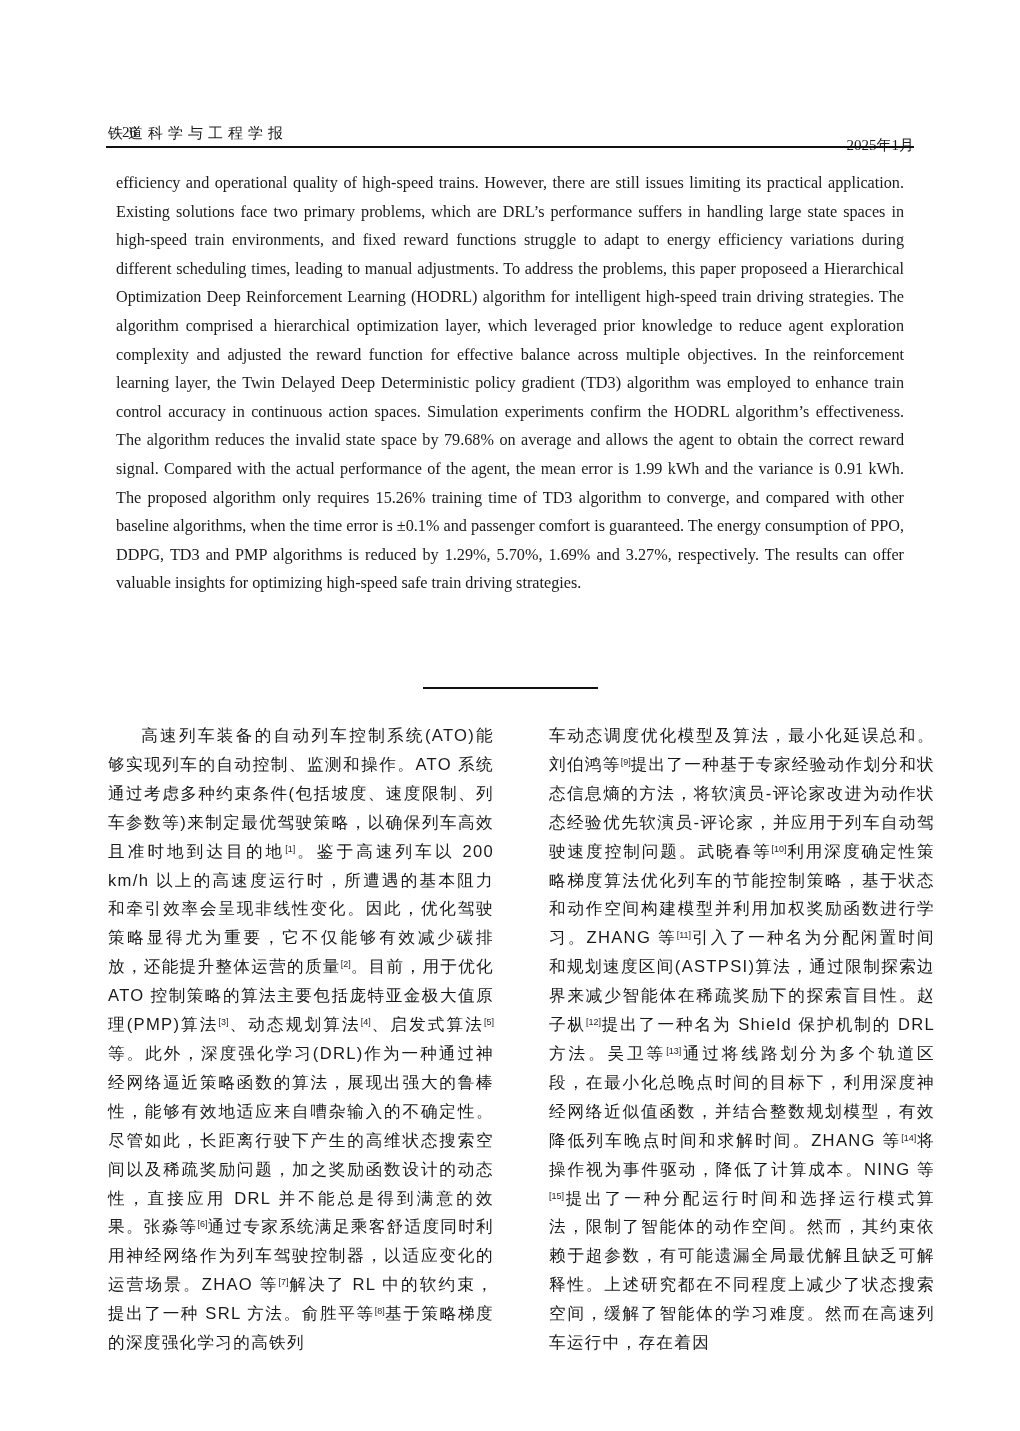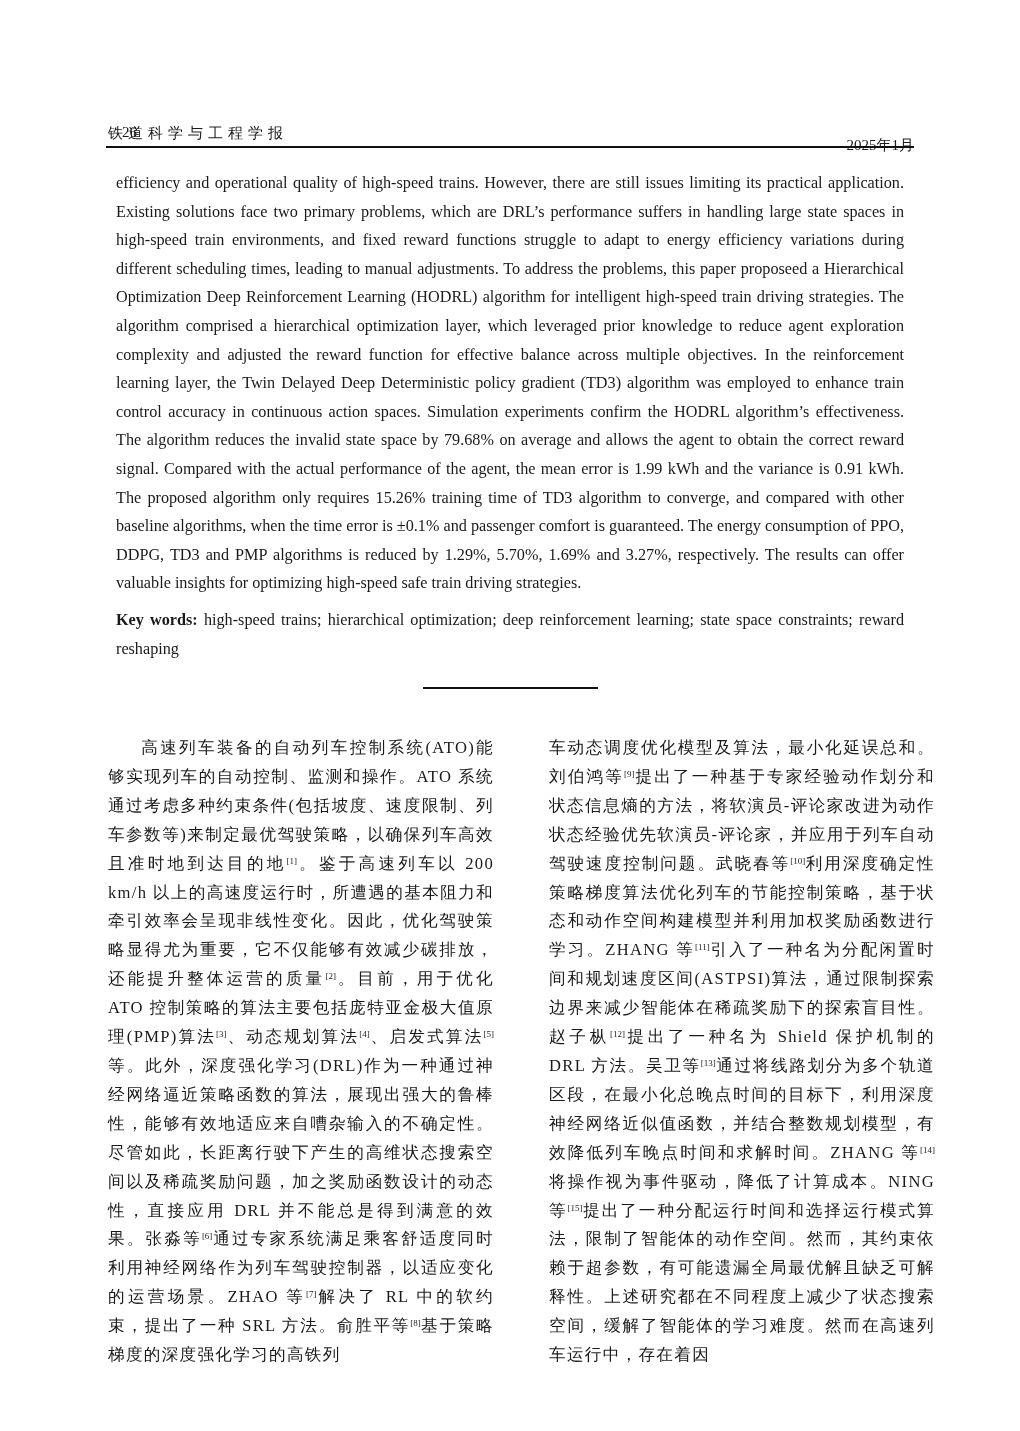--- a/index.html
+++ b/index.html
@@ -7,40 +7,39 @@
     .header { position: absolute; left: 108px; top: 124px; width: 806px; height: 22px; font-size: 15px; }
     .header .page-num { position: absolute; left: 14px; top: 0; text-align: center; }
     .header .journal { position: absolute; left: 0; right: 0; top: 0; letter-spacing: 5px; font-size: 15px; }
     .header .issue { position: absolute; right: 0; top: 12px; }
     .header-rule { position: absolute; left: 106px; top: 146px; width: 808px; height: 0; border-top: 2px solid #111; }
     .abstract { position: absolute; left: 108px; top: 161px; width: 804px; font-size: 16.2px; line-height: 28.6px; text-align: justify; }
     .abstract p { margin: 8px; }
     .keywords { margin: 0; }
     .keywords b { font-weight: bold; }
     .sep-rule { position: absolute; left: 423px; top: 687px; width: 175px; height: 0; border-top: 2px solid #111; }
-    .col { position: absolute; top: 722px; width: 386px; font-size: 16.6px; line-height: 28.9px; text-align: justify; letter-spacing: 1.3px; font-family: Liberation Serif, serif; margin-top: 12px; }
+    .col { position: absolute; top: 722px; width: 386px; font-size: 16.6px; line-height: 28.9px; text-align: justify; letter-spacing: 1.3px; font-family: Liberation Sans, sans-serif; }
     .col-left { left: 108px; }
     .col-right { left: 549px; }
     .col p { margin: 0; }
     .indent { text-indent: 2em; }
     sup { font-size: 9px; line-height: 0; vertical-align: 0.6em; letter-spacing: 0; }
   </style>
 </head>
 <body>
 
 <div class="header">
   <span class="page-num">26</span>
   <span class="journal">铁道科学与工程学报</span>
   <span class="issue">2025年1月</span>
 </div>
 <div class="header-rule"></div>
 
 <div class="abstract">
   <p>efficiency and operational quality of high-speed trains. However, there are still issues limiting its practical application. Existing solutions face two primary problems, which are DRL’s performance suffers in handling large state spaces in high-speed train environments, and fixed reward functions struggle to adapt to energy efficiency variations during different scheduling times, leading to manual adjustments. To address the problems, this paper proposeed a Hierarchical Optimization Deep Reinforcement Learning (HODRL) algorithm for intelligent high-speed train driving strategies. The algorithm comprised a hierarchical optimization layer, which leveraged prior knowledge to reduce agent exploration complexity and adjusted the reward function for effective balance across multiple objectives. In the reinforcement learning layer, the Twin Delayed Deep Deterministic policy gradient (TD3) algorithm was employed to enhance train control accuracy in continuous action spaces. Simulation experiments confirm the HODRL algorithm’s effectiveness. The algorithm reduces the invalid state space by 79.68% on average and allows the agent to obtain the correct reward signal. Compared with the actual performance of the agent, the mean error is 1.99 kWh and the variance is 0.91 kWh. The proposed algorithm only requires 15.26% training time of TD3 algorithm to converge, and compared with other baseline algorithms, when the time error is ±0.1% and passenger comfort is guaranteed. The energy consumption of PPO, DDPG, TD3 and PMP algorithms is reduced by 1.29%, 5.70%, 1.69% and 3.27%, respectively. The results can offer valuable insights for optimizing high-speed safe train driving strategies.</p>
-  <p class="keywords"><b>Key words:</b> <span>high-speed trains; hierarchical optimization; deep reinforcement learning; state space constraints; reward reshaping</span></p>
 </div>
 
 <div class="sep-rule"></div>
 
 <div class="col col-left">
   <p class="indent"><span>高速列车装备的自动列车控制系统(ATO)能够实现列车的自动控制、监测和操作。ATO 系统通过考虑多种约束条件(包括坡度、速度限制、列车参数等)来制定最优驾驶策略，以确保列车高效且准时地到达目的地</span><sup>[1]</sup><span>。鉴于高速列车以 200 km/h 以上的高速度运行时，所遭遇的基本阻力和牵引效率会呈现非线性变化。因此，优化驾驶策略显得尤为重要，它不仅能够有效减少碳排放，还能提升整体运营的质量</span><sup>[2]</sup><span>。目前，用于优化 ATO 控制策略的算法主要包括庞特亚金极大值原理(PMP)算法</span><sup>[3]</sup><span>、动态规划算法</span><sup>[4]</sup><span>、启发式算法</span><sup>[5]</sup><span>等。此外，深度强化学习(DRL)作为一种通过神经网络逼近策略函数的算法，展现出强大的鲁棒性，能够有效地适应来自嘈杂输入的不确定性。尽管如此，长距离行驶下产生的高维状态搜索空间以及稀疏奖励问题，加之奖励函数设计的动态性，直接应用 DRL 并不能总是得到满意的效果。张淼等</span><sup>[6]</sup><span>通过专家系统满足乘客舒适度同时利用神经网络作为列车驾驶控制器，以适应变化的运营场景。ZHAO 等</span><sup>[7]</sup><span>解决了 RL 中的软约束，提出了一种 SRL 方法。俞胜平等</span><sup>[8]</sup><span>基于策略梯度的深度强化学习的高铁列</span></p>
 </div>
 
 <div class="col col-right">
   <p><span>车动态调度优化模型及算法，最小化延误总和。刘伯鸿等</span><sup>[9]</sup><span>提出了一种基于专家经验动作划分和状态信息熵的方法，将软演员-评论家改进为动作状态经验优先软演员-评论家，并应用于列车自动驾驶速度控制问题。武晓春等</span><sup>[10]</sup><span>利用深度确定性策略梯度算法优化列车的节能控制策略，基于状态和动作空间构建模型并利用加权奖励函数进行学习。ZHANG 等</span><sup>[11]</sup><span>引入了一种名为分配闲置时间和规划速度区间(ASTPSI)算法，通过限制探索边界来减少智能体在稀疏奖励下的探索盲目性。赵子枞</span><sup>[12]</sup><span>提出了一种名为 Shield 保护机制的 DRL 方法。吴卫等</span><sup>[13]</sup><span>通过将线路划分为多个轨道区段，在最小化总晚点时间的目标下，利用深度神经网络近似值函数，并结合整数规划模型，有效降低列车晚点时间和求解时间。ZHANG 等</span><sup>[14]</sup><span>将操作视为事件驱动，降低了计算成本。NING 等</span><sup>[15]</sup><span>提出了一种分配运行时间和选择运行模式算法，限制了智能体的动作空间。然而，其约束依赖于超参数，有可能遗漏全局最优解且缺乏可解释性。上述研究都在不同程度上减少了状态搜索空间，缓解了智能体的学习难度。然而在高速列车运行中，存在着因</span></p>

